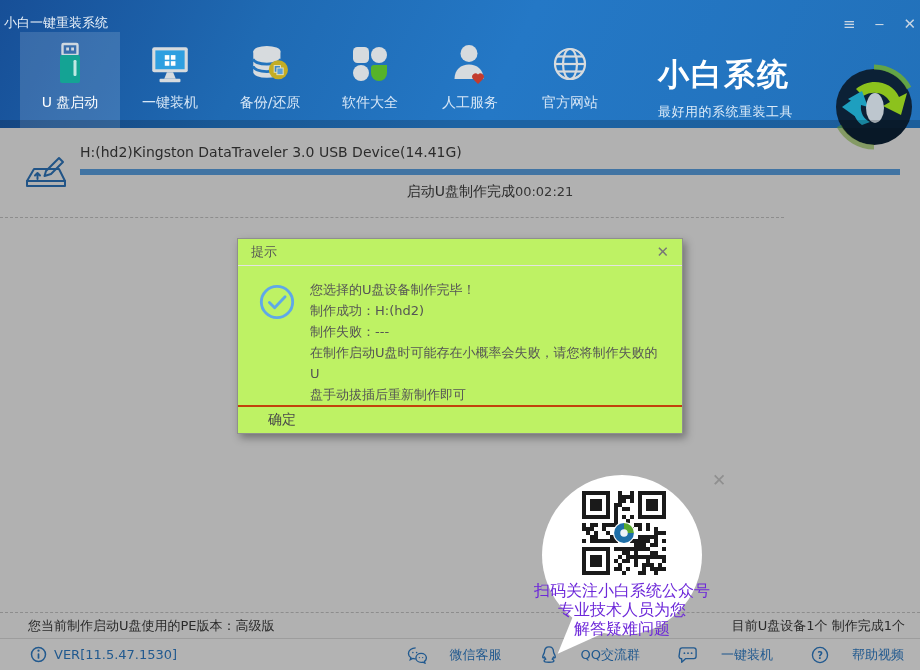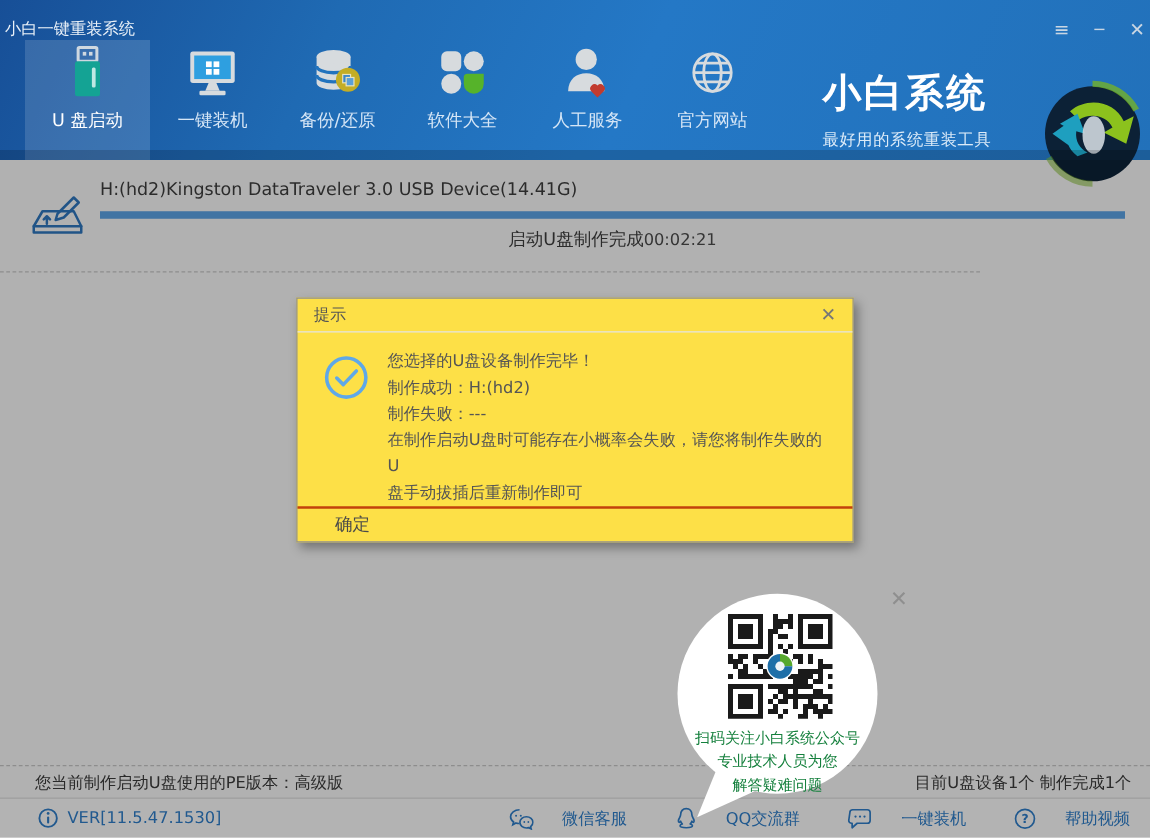--- a/index.html
+++ b/index.html
@@ -17,21 +17,21 @@
   }
   .titlebar { position:relative; height:32px; display:flex; align-items:flex-end; padding:0 4px; }
   .titlebar .title { color:#eaf1f8; font-size:13px; }
   .win-controls { margin-left:auto; display:flex; align-items:center; gap:20px; }
   .win-controls span { color:#c9d6e3; font-size:15px; line-height:1; cursor:pointer; }
   .win-controls .minimize { font-size:13px; }
 
   .navbar { position:relative; height:96px; }
   .navbar::after { content:""; position:absolute; left:0; right:0; bottom:0; height:8px; background:rgba(0,0,0,0.17); pointer-events:none; }
   .nav-tabs { position:absolute; left:20px; top:0; height:96px; display:flex; }
-  .nav-tab { width:100px; height:96px; display:flex; flex-direction:column; align-items:center; justify-content:flex-start; padding-bottom:10px; cursor:pointer; }
+  .nav-tab { width:100px; height:96px; display:flex; flex-direction:column; align-items:center; justify-content:center; padding-bottom:10px; cursor:pointer; }
   .nav-tab.active { background:rgba(255,255,255,0.14); }
   .nav-icon { height:52px; display:flex; align-items:center; justify-content:center; }
   .nav-label { font-size:14px; color:#d6e6f6; margin-top:4px; }
   .nav-tab.active .nav-label { color:#ffffff; }
 
   .brand { position:absolute; left:658px; top:12px; color:#fff; }
   .brand-name { font-size:31px; letter-spacing:2px; font-weight:bold;margin-top:10px; }
   .brand-slogan { font-size:13px; color:#dcebf8; margin-top:7px; letter-spacing:0.5px; }
   .logo { position:absolute; left:828px; top:29px; width:92px; height:92px; }
 
@@ -66,42 +66,42 @@
   .ver { color:var(--link,#2e7bc4); display:flex; align-items:center; gap:7px; margin-left:14px; cursor:pointer; }
   .footer-links { margin-left:auto; display:flex; gap:38px; }
   .footer-link { color:var(--link,#2e7bc4); display:flex; align-items:center; gap:23px; cursor:pointer; }
 
   
   .dim-overlay { position:absolute; left:0; top:128px; width:920px; height:542px; background:rgba(0,0,0,0.27); z-index:5; }
 
   
   .dialog {
     position:absolute; left:237px; top:238px; width:446px; height:196px; z-index:10;
-    background:#fde047; border:1px solid #8f8f8f; box-shadow:3px 4px 8px rgba(0,0,0,0.35);
+    background:#bef264; border:1px solid #8f8f8f; box-shadow:3px 4px 8px rgba(0,0,0,0.35);
     display:flex; flex-direction:column;
   }
   .dialog-titlebar { height:34px; border-bottom:1px solid #e3e3e3; display:flex; align-items:center; padding:0 13px; }
   .dialog-title { font-size:13px; color:#555; }
   .dialog-close { margin-left:auto; color:#777; font-size:15px; cursor:pointer; }
   .dialog-body { flex:1; position:relative; padding:13px 16px 0 72px; }
   .check-icon { position:absolute; left:20px; top:17px; }
   .dialog-line { font-size:13px; color:#555; line-height:21px; }
   .dialog-footer { height:36px; border-top:2px solid #c2410c; display:flex; align-items:center; justify-content:flex-start; }
   .ok-button { background:none; border:none; font-size:14px; color:#4a4a4a; cursor:pointer; font-family:inherit; padding:4px 30px; }
 
   
   .qr-popup { position:absolute; left:540px; top:468px; width:195px; height:202px; z-index:10; }
   .qr-close { position:absolute; left:172px; top:2px; color:#8f8f8f; font-size:17px; cursor:pointer; }
   .qr-tail { position:absolute; left:14px; top:120px; width:92px; height:70px; background:#fff; clip-path:polygon(30% 10%,95% 40%,4% 94%); }
   .qr-bubble { position:absolute; left:2px; top:7px; width:160px; height:160px; background:#fff; border-radius:50%; }
   .qr-code { position:absolute; left:40px; top:16px; width:84px; height:84px; }
   .qr-code svg { width:84px; height:84px; display:block; }
   .qr-logo { position:absolute; left:50%; top:50%; transform:translate(-50%,-50%); width:22px; height:22px; border-radius:50%; background:#fff; display:flex; align-items:center; justify-content:center; }
   .qr-lines { position:absolute; left:-10px; top:106px; width:180px; text-align:center; }
-  .qr-line { font-size:12px; color:#15803d; line-height:19px; }
+  .qr-line { font-size:16px; color:#6d28d9; line-height:19px; }
 </style>
 </head>
 <body>
 
 <div class="header">
   <div class="titlebar">
     <span class="title">小白一键重装系统</span>
     <div class="win-controls">
       <span class="menu">≡</span>
       <span class="minimize">─</span>

